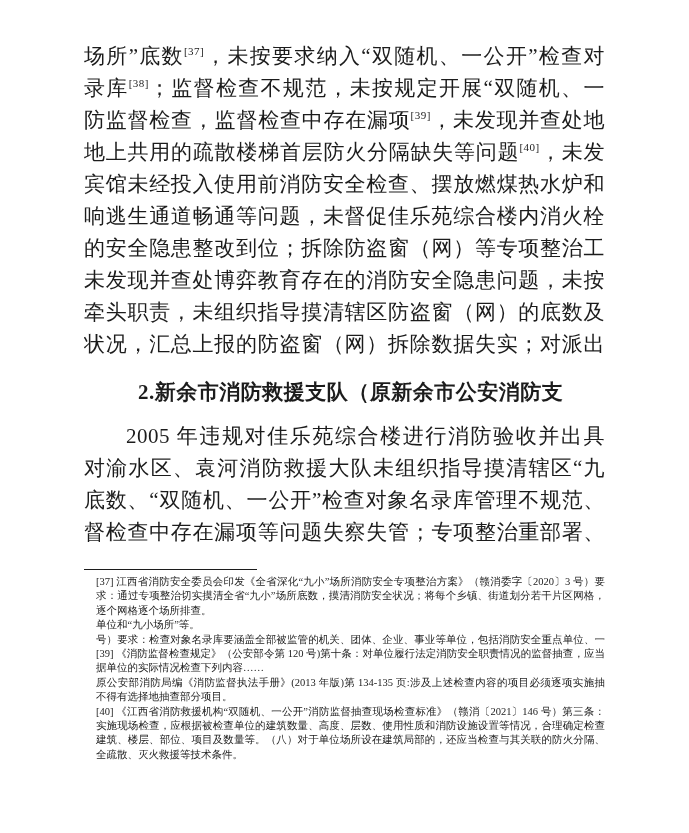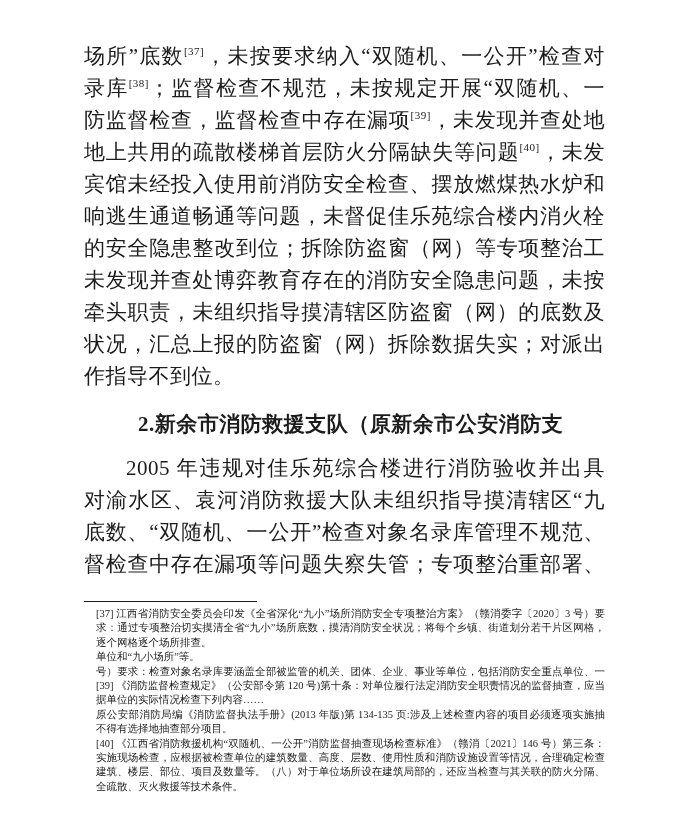--- a/index.html
+++ b/index.html
@@ -84,21 +84,20 @@
         <div class="body-line fill"><span>场所”底数</span><sup class="fn-ref">[37]</sup><span>，未按要求纳入“双随机、一公开”检查对象名</span></div>
         <div class="body-line fill"><span>录库</span><sup class="fn-ref">[38]</sup><span>；监督检查不规范，未按规定开展“双随机、一公开”消</span></div>
         <div class="body-line fill"><span>防监督检查，监督检查中存在漏项</span><sup class="fn-ref">[39]</sup><span>，未发现并查处地下一层与</span></div>
         <div class="body-line fill"><span>地上共用的疏散楼梯首层防火分隔缺失等问题</span><sup class="fn-ref">[40]</sup><span>，未发现聚馨源</span></div>
         <div class="body-line fill"><span>宾馆未经投入使用前消防安全检查、摆放燃煤热水炉和蜂窝煤影</span></div>
         <div class="body-line fill"><span>响逃生通道畅通等问题，未督促佳乐苑综合楼内消火栓多年无水</span></div>
         <div class="body-line fill"><span>的安全隐患整改到位；拆除防盗窗（网）等专项整治工作不力，</span></div>
         <div class="body-line fill"><span>未发现并查处博弈教育存在的消防安全隐患问题，未按要求履行</span></div>
         <div class="body-line fill"><span>牵头职责，未组织指导摸清辖区防盗窗（网）的底数及消防安全</span></div>
         <div class="body-line fill"><span>状况，汇总上报的防盗窗（网）拆除数据失实；对派出所消防工</span></div>
-        <div class="body-line"><span>作指导不到位。</span></div>
       </div>
     <h2 class="heading">2.新余市消防救援支队（原新余市公安消防支队）</h2>
     <div id="para2">
         <div class="body-line fill indent"><span>2005 年违规对佳乐苑综合楼进行消防验收并出具合格证明；</span></div>
         <div class="body-line fill"><span>对渝水区、袁河消防救援大队未组织指导摸清辖区“九小场所”</span></div>
         <div class="body-line fill"><span>底数、“双随机、一公开”检查对象名录库管理不规范、消防监</span></div>
         <div class="body-line fill"><span>督检查中存在漏项等问题失察失管；专项整治重部署、轻落实，</span></div>
       </div>
     <div class="footnote-sep"></div>
     <div id="footnotes" class="footnotes">

